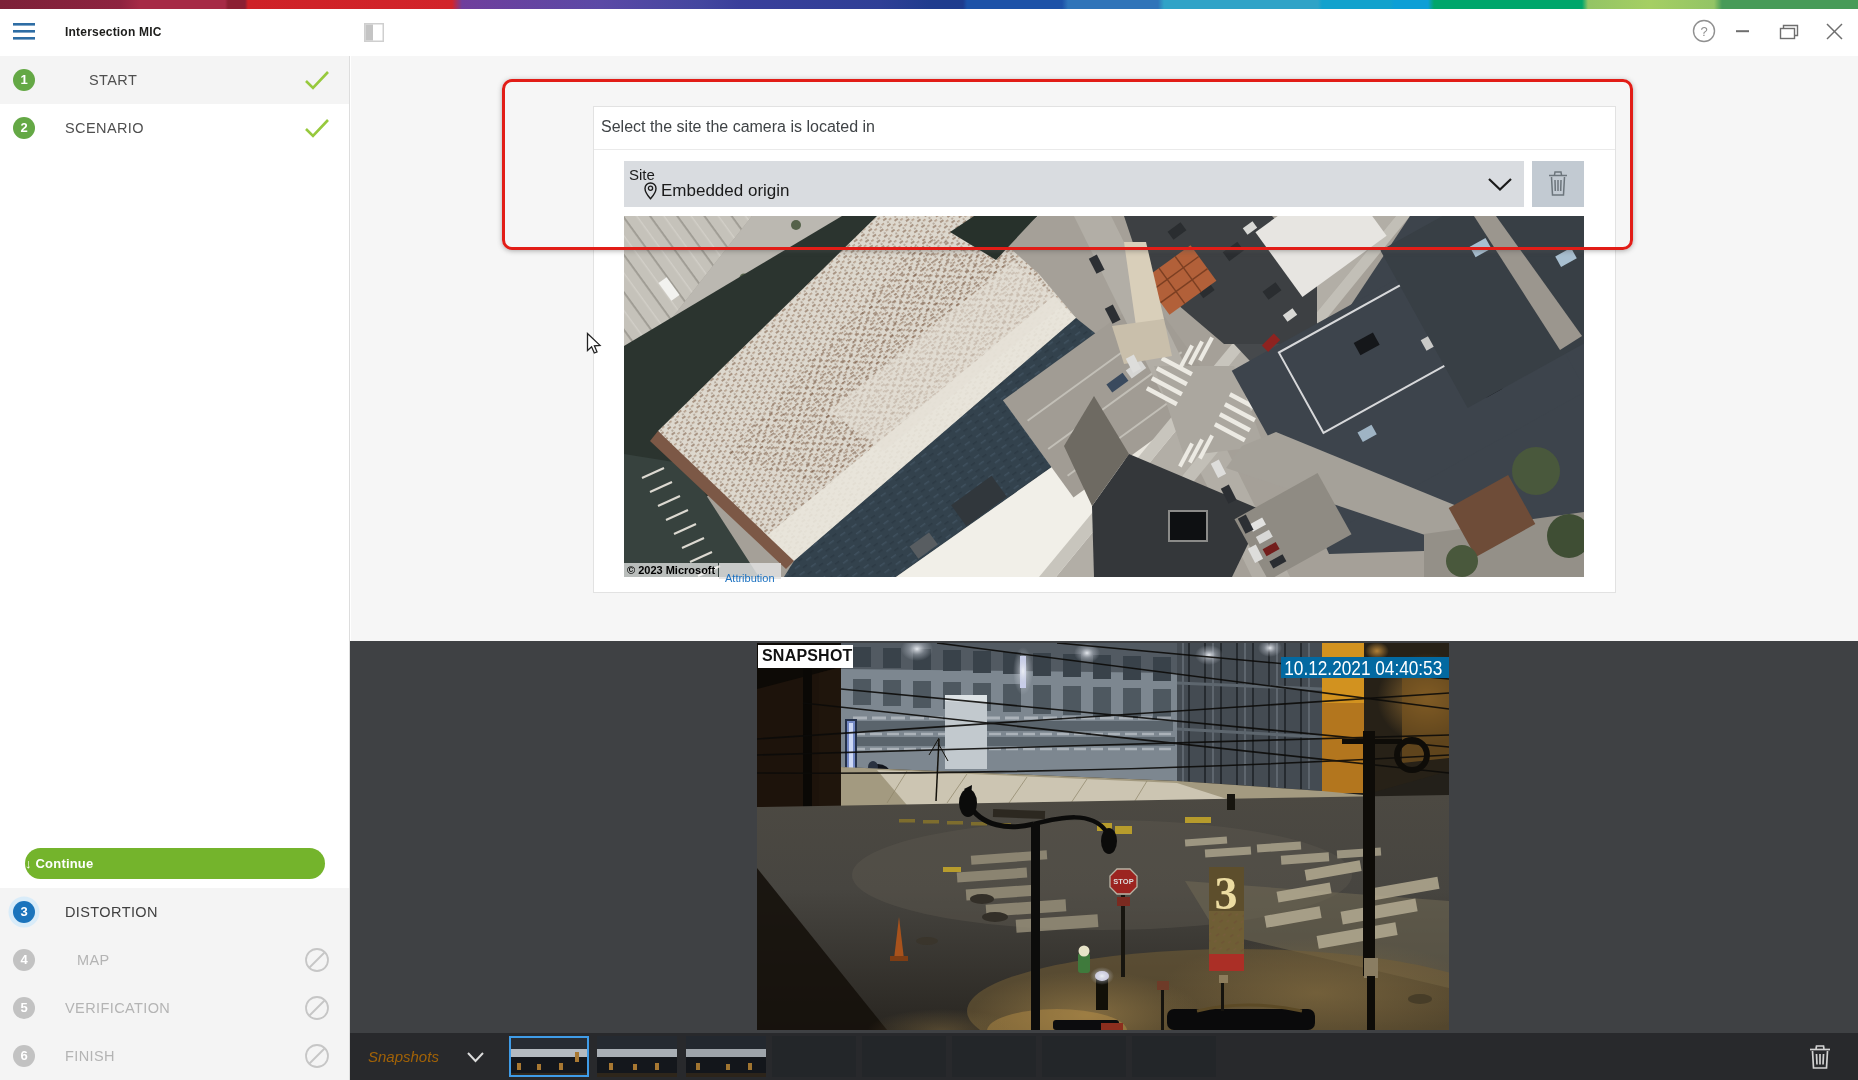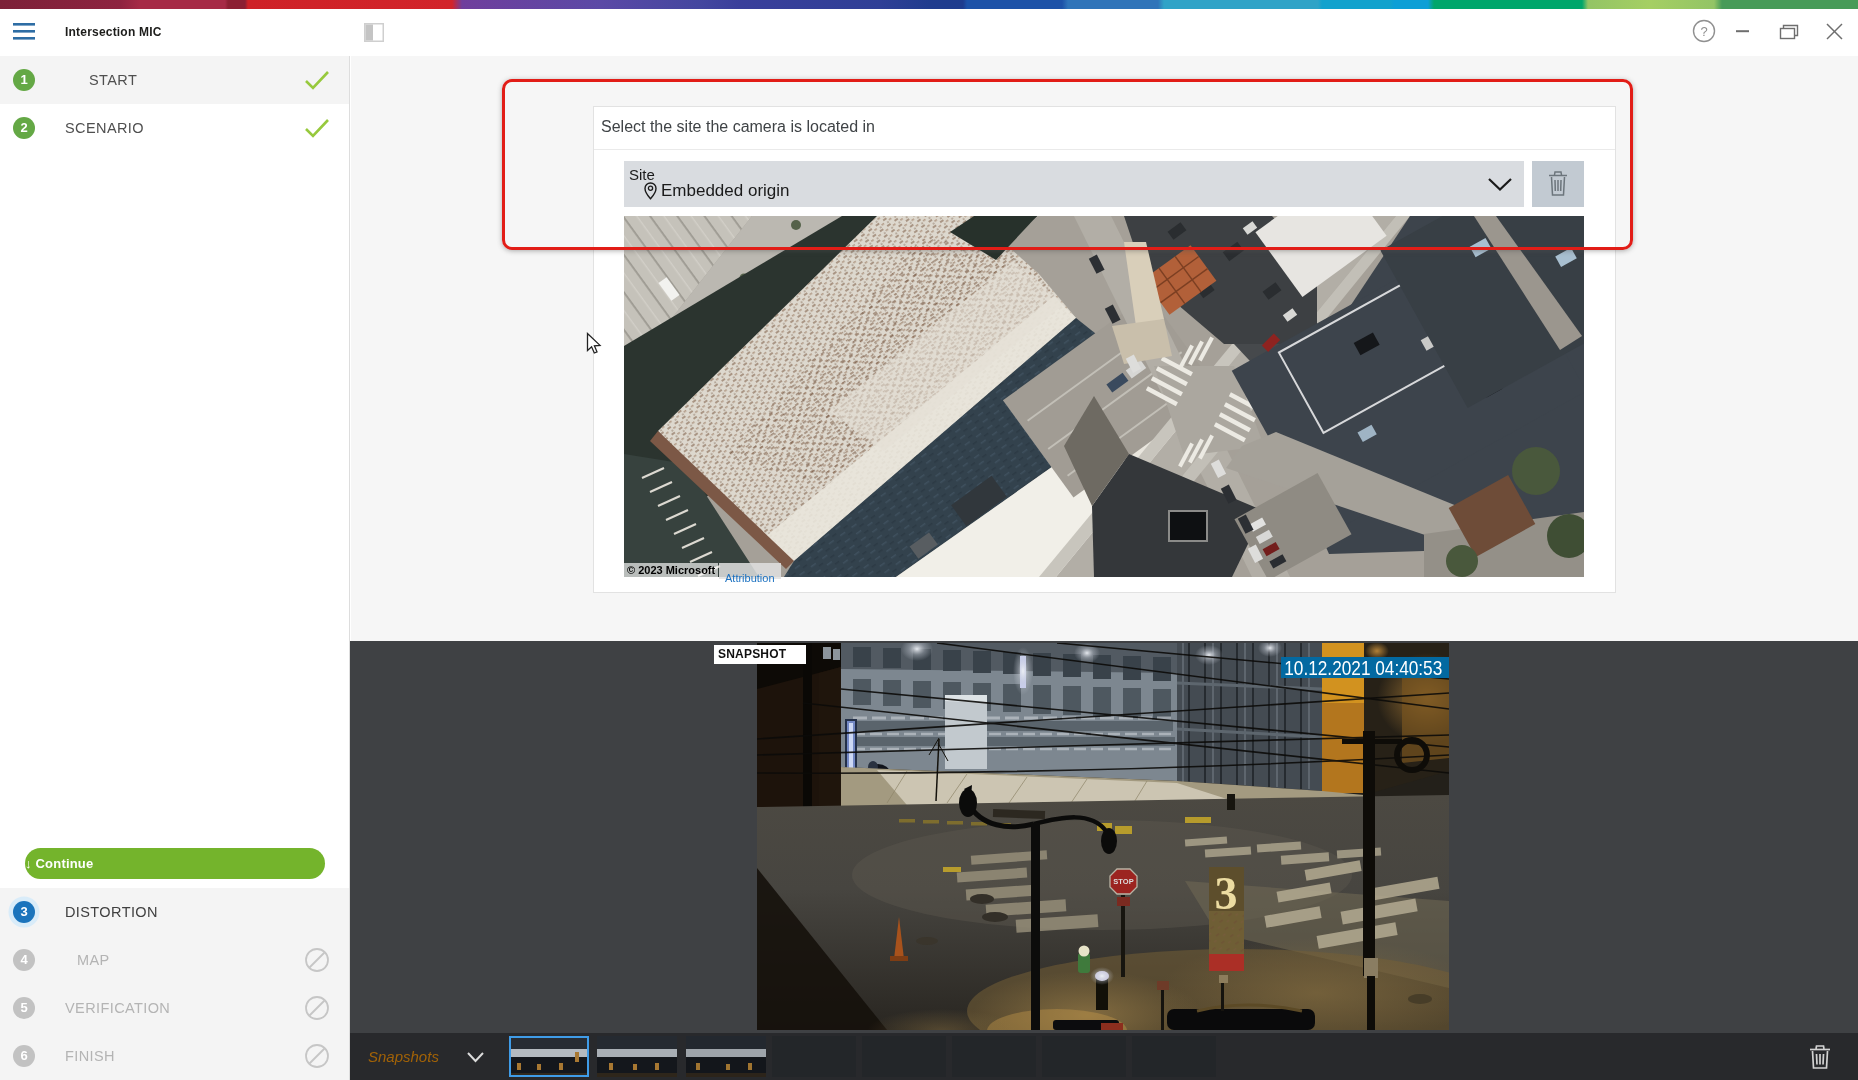--- a/index.html
+++ b/index.html
@@ -34,22 +34,22 @@
   #sitelabel { left:629px; top:166px; font-size:15px; color:#1a1a1a; }
   #sitevalue { left:661px; top:181px; font-size:17px; color:#1a1a1a; }
   #trashbtn { left:1532px; top:161px; width:52px; height:46px; background:#c2cad2; }
   #attr1 { left:624px; top:563px; height:14px; background:rgba(255,255,255,0.65);
     font-size:11px; font-weight:bold; color:#000; line-height:14px; padding:0 3px; }
   #attr2 { left:719px; top:563px; height:14px; background:rgba(225,225,225,0.85);
     font-size:11px; color:#1a70c0; line-height:14px; padding:8px 6px; }
   #redrect { left:502px; top:79px; width:1131px; height:171px; border:3px solid #e21d17;
     border-radius:10px; box-shadow:0 1px 5px rgba(80,80,80,0.45); }
   #darkpanel { left:350px; top:641px; width:1508px; height:439px; background:#3f4144; }
-  #snaplabel { left:714px; top:645px; background:#fff; color:#111; font-weight:bold;
-    font-size:12px; padding:2px 20px 3px 4px; letter-spacing:0.2px; }
+  #snaplabel { left:758px; top:645px; background:#fff; color:#111; font-weight:bold;
+    font-size:16px; padding:2px 0 3px 4px; letter-spacing:0.2px; }
   #timestamp { left:1281px; top:657px; width:168px; height:21px; background:#0369a1;
     color:#fff; line-height:21px; white-space:nowrap; overflow:hidden; }
   #timestamp span { display:inline-block; font-size:21px; transform:scaleX(0.82);
     transform-origin:0 50%; padding-left:4px; }
   #bottombar { left:350px; top:1033px; width:1508px; height:47px; background:#28292c; }
   #snapstext { left:368px; top:1033px; height:50px; line-height:47px; font-size:15px; color:#a16207;font-style:italic; }
   .emptyslot { position:absolute; top:1036px; width:84px; height:41px; background:#232629; }
 </style>
 </head>
 <body>

